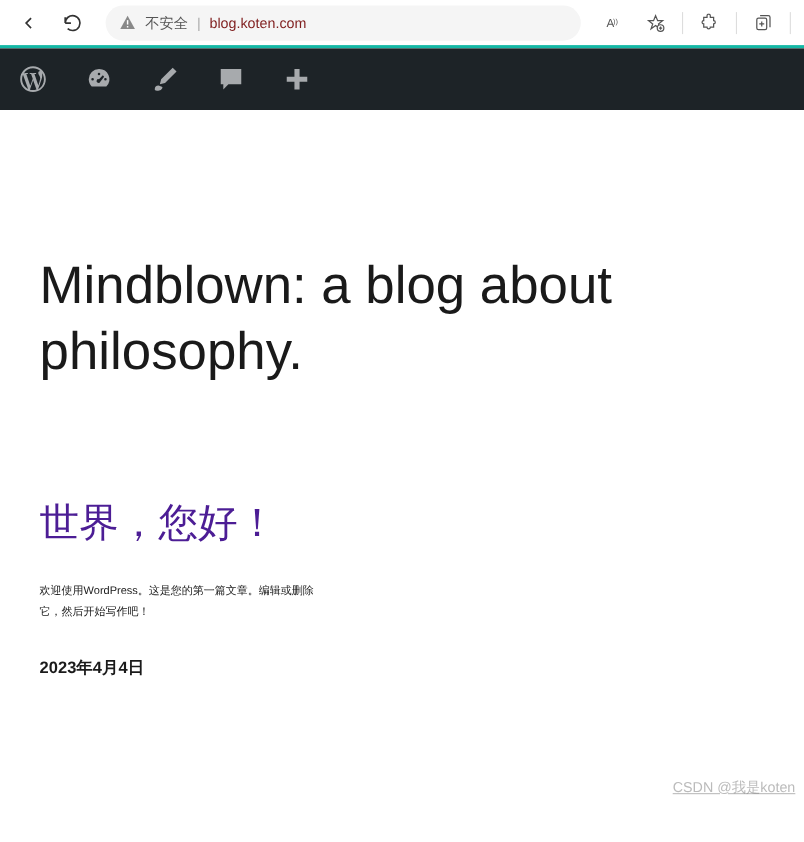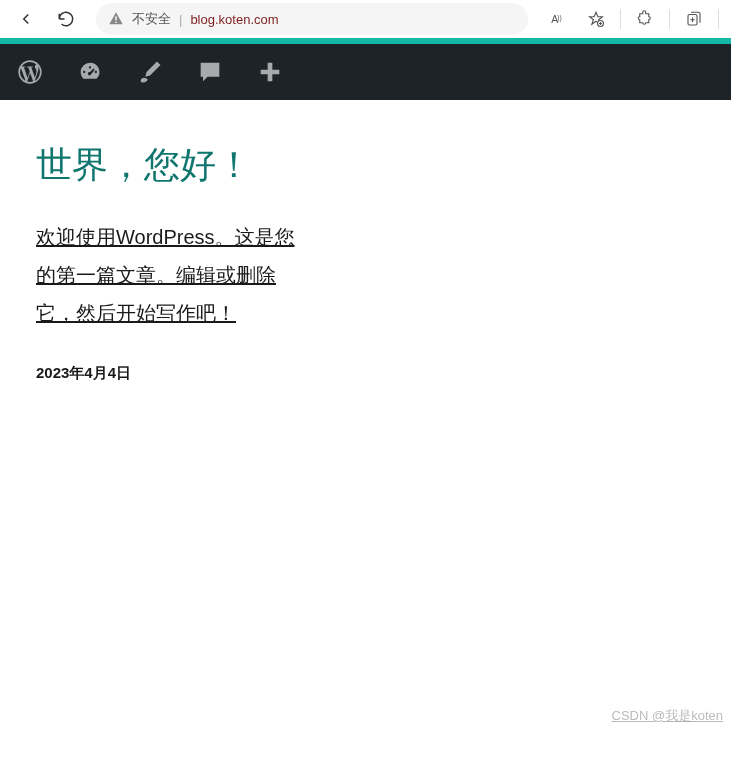--- a/index.html
+++ b/index.html
@@ -14,21 +14,21 @@
       overflow: hidden;
       background: #fff;
     }
     
     .browser-bar {
       display: flex;
       align-items: center;
       height: 44px;
       padding: 0 8px;
       background: #fff;
-      border-bottom: 6px solid #14b8a6;
+      border-bottom: 3px solid #14b8a6;
       gap: 4px;
     }
     .browser-btn {
       width: 36px;
       height: 36px;
       display: flex;
       align-items: center;
       justify-content: center;
       border-radius: 4px;
       cursor: pointer;
@@ -110,31 +110,30 @@
       font-weight: 400;
       line-height: 1.25;
       color: #1a1a1a;
       margin-top: 90px;
       margin-bottom: 100px;
     }
     .post-title {
       font-size: 36px;
       font-weight: 400;
       line-height: 1.4;
-      color: #0f766e;
+      color: #4c1d95;
       max-width: 220px;
       margin-bottom: 28px;
     }
     .post-excerpt {
-      font-size: 20px;
+      font-size: 10px;
       line-height: 1.9;
       color: #1a1a1a;
       max-width: 260px;
       margin-bottom: 32px;
-      text-decoration: underline;
     }
     .post-date {
       font-size: 15px;
       color: #1a1a1a;
       font-weight: bold;
     }
     .watermark {
       position: absolute;
       right: 8px;
       bottom: 40px;
@@ -221,18 +220,19 @@
       </svg>
   </div>
   <div class="wp-item">
     <svg viewBox="0 0 24 24">
         <path d="M10 4h4v6h6v4h-6v6h-4v-6H4v-4h6V4z"></path>
       </svg>
   </div>
 </div>
 
 <div class="content">
+  <h1 class="page-title">Mindblown: a blog about philosophy.</h1>
   <h2 class="post-title">世界，您好！</h2>
   <p class="post-excerpt">欢迎使用WordPress。这是您的第一篇文章。编辑或删除它，然后开始写作吧！</p>
   <div class="post-date">2023年4月4日</div>
 </div>
 
 <div class="watermark">CSDN @我是koten</div>
 
 </body></html>

